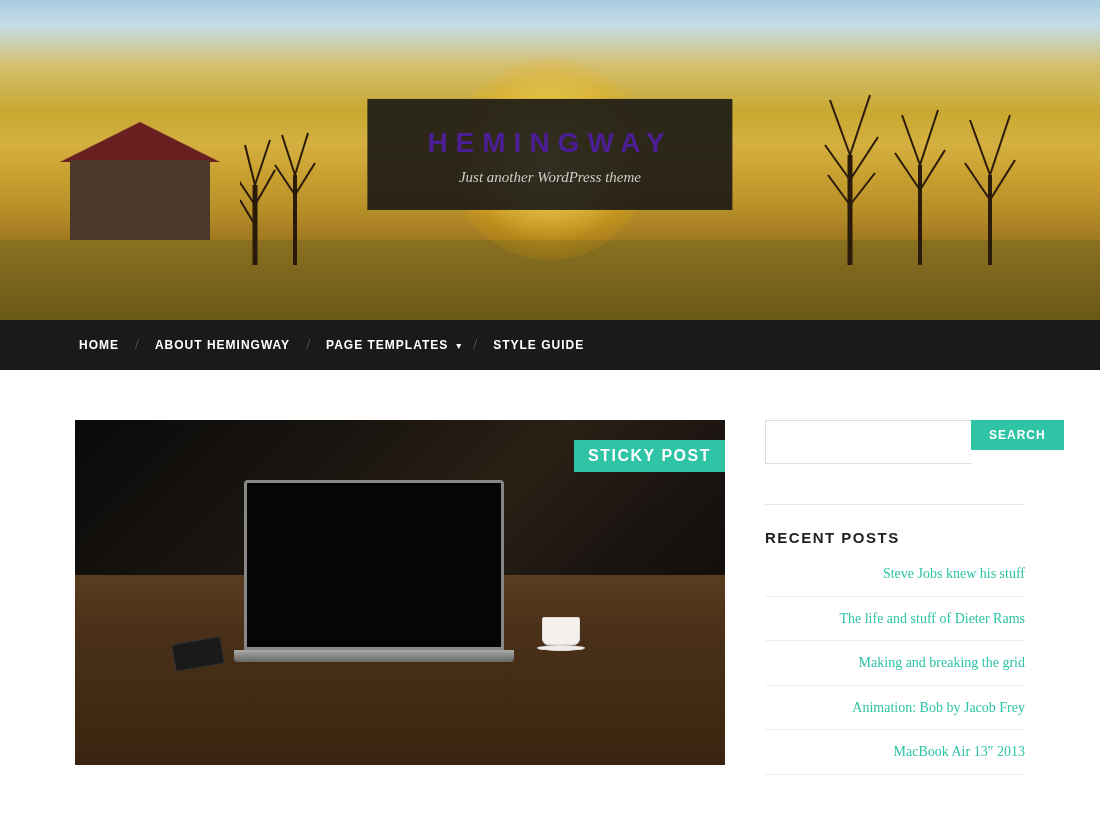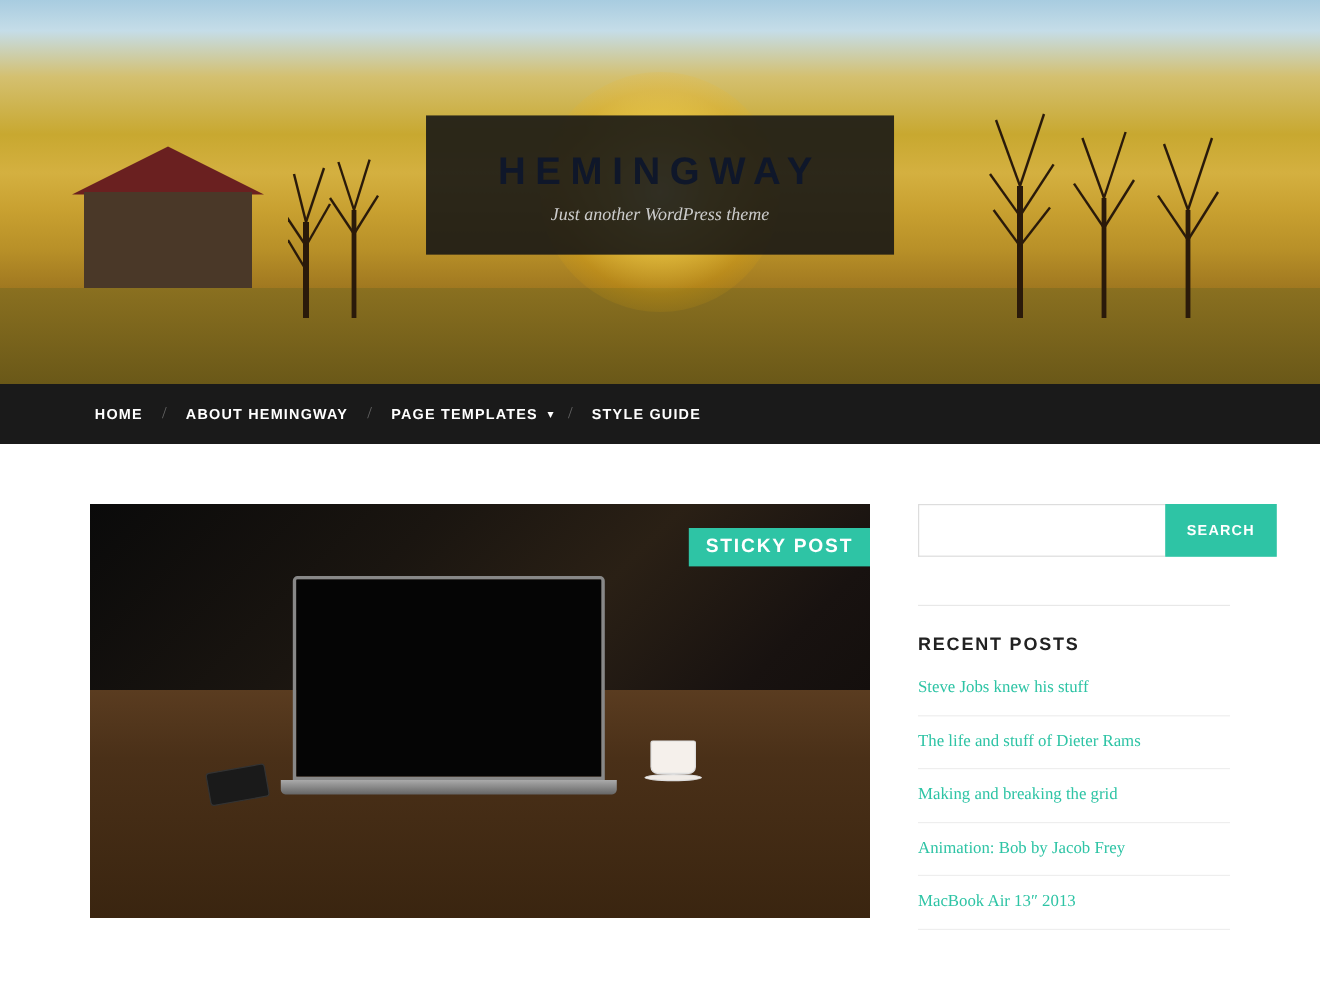--- a/index.html
+++ b/index.html
@@ -84,23 +84,23 @@
       position: absolute;
       top: 50%;
       left: 50%;
       transform: translate(-50%, -55%);
       background: rgba(20, 20, 20, 0.88);
       padding: 28px 60px 24px;
       text-align: center;
       min-width: 300px;
     }
     .site-title {
-      color: #0f172a;
+      color: #4c1d95;
       font-family: 'Arial', sans-serif;
-      font-size: 32px;
+      font-size: 28px;
       font-weight: 900;
       letter-spacing: 8px;
       text-transform: uppercase;
     }
     .site-tagline {
       color: #ccc;
       font-family: 'Georgia', serif;
       font-size: 15px;
       margin-top: 10px;
       font-style: italic;
@@ -284,21 +284,21 @@
       flex: 1;
       height: 44px;
       border: 1.5px solid #ddd;
       border-right: none;
       padding: 0 12px;
       font-size: 14px;
       outline: none;
       background: #fff;
     }
     .search-button {
-      height: 44px;
+      height: 30px;
       background: #2ec4a5;
       color: #fff;
       border: none;
       padding: 0 18px;
       font-family: 'Arial', sans-serif;
       font-size: 12px;
       font-weight: 700;
       letter-spacing: 1px;
       text-transform: uppercase;
       cursor: pointer;
@@ -319,20 +319,21 @@
       color: #222;
       margin-bottom: 18px;
     }
 
     .recent-posts-list {
       list-style: none;
     }
     .recent-post-item {
       padding: 12px 0;
       border-bottom: 1px solid #eee;
+      text-align: right;
     }
     .recent-post-item:first-child {
       padding-top: 0;
     }
     .recent-post-link {
       color: #2ec4a5;
       text-decoration: none;
       font-family: 'Georgia', serif;
       font-size: 14px;
       line-height: 1.4;

